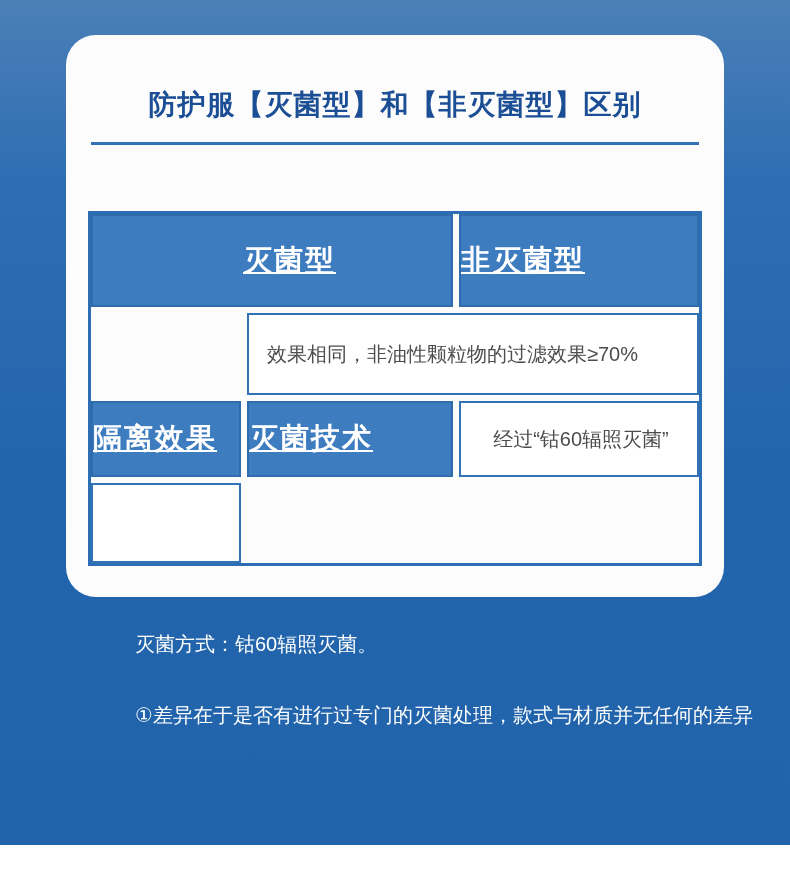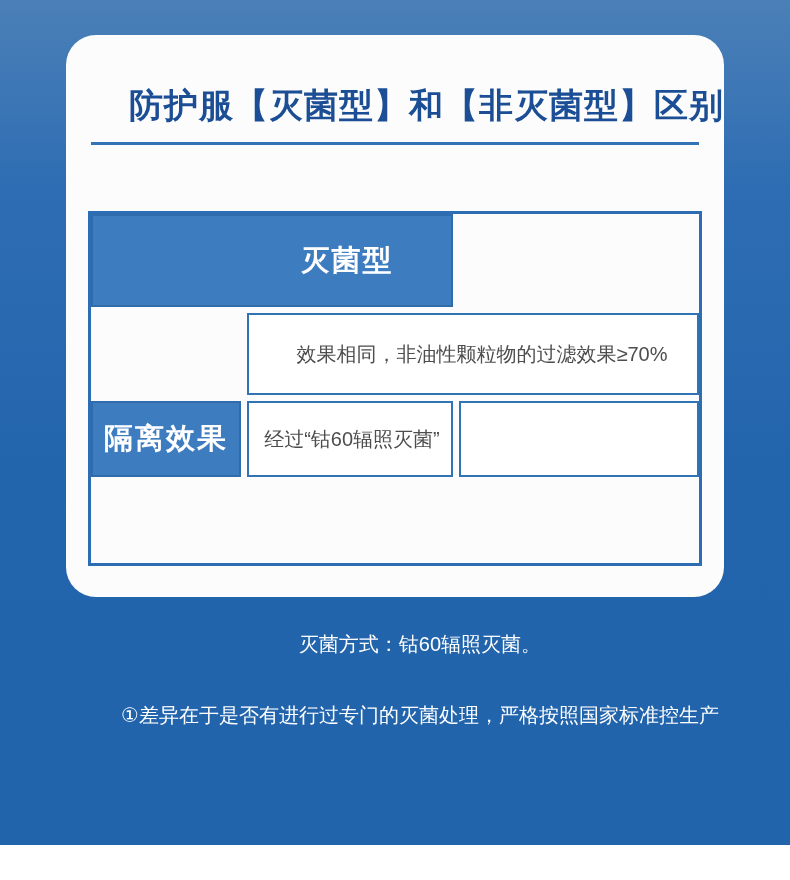--- a/index.html
+++ b/index.html
@@ -19,22 +19,22 @@
 
   .card {
     position: absolute; top: 35px; left: 66px;
     width: 658px; height: 562px;
     background: #fcfcfc;
     border-radius: 30px;
   }
 
   .title {
     margin-top: 52px;
-    text-align: right;
-    font-size: 34px;
+    text-align: center;
+    font-size: 28px;
     font-weight: bold;
     color: #1b4e95;
     line-height: 36px;
     letter-spacing: 1px;
     white-space: nowrap;
   }
   .title-underline {
     width: 608px; height: 3px;
     margin: 19px auto 0 auto;
     background: #3574b4;
@@ -51,92 +51,98 @@
     grid-template-rows: 93px 82px 76px 80px;
     gap: 6px;
   }
   .cell-blue {
     background: #3e7cc0;
     border: 2px solid #2e6cab;
     color: #ffffff;
     font-weight: bold;
     display: flex;
     align-items: center;
-    justify-content: center;
+    justify-content: flex-start;
     font-size: 29px;
     letter-spacing: 2px;
     white-space: nowrap;
+    text-decoration: underline;
   }
   .hdr-merged {
     grid-column: 1 / 3;
     padding-left: 150px;
   }
   .cell-white {
     background: #ffffff;
     border: 2px solid #3173b4;
     color: #4d4d4d;
     font-size: 20px;
     line-height: 34px;
     display: flex;
     flex-direction: column;
     justify-content: center;
     padding-left: 18px;
   }
-  .span2 { grid-column: 2 / 4; text-align: center; }
+  .span2 { grid-column: 2 / 4; }
   .cell-center {
     padding-left: 4px;
     align-items: center;
     white-space: nowrap;
   }
 
   .notes {
     position: absolute;
     top: 630px;
-    left: 121px;
+    left: 135px;
     color: #ffffff;
     font-size: 20px;
-    text-align: center;
   }
   .note-method { line-height: 28px; }
   .note-block { margin-top: 39px; }
   .note-block div { line-height: 37px; }
 </style>
 </head>
 <body>
 
 <div class="page">
   <div class="bg">
 
     <div class="card">
       <div class="title">防护服【灭菌型】和【非灭菌型】区别</div>
       <div class="title-underline"></div>
 
       <div class="cmp-table">
 
         <div class="cell-blue hdr-merged">
           <span>灭菌型</span>
         </div>
+        <div class="cell-blue">
+          <span>非灭菌型</span>
+        </div>
 
         <div class="cell-white span2">
           <div>效果相同，非油性颗粒物的过滤效果≥70%</div>
         </div>
 
         <div class="cell-blue">
           <span>隔离效果</span>
         </div>
 
+        <div class="cell-blue">
+          <span>灭菌技术</span>
+        </div>
         <div class="cell-white cell-center">
           <div>经过“钴60辐照灭菌”</div>
         </div>
         <div class="cell-white"></div>
       </div>
     </div>
 
     <div class="notes">
       <div class="note-method">灭菌方式：钴60辐照灭菌。</div>
       <div class="note-block">
-        <div>①差异在于是否有进行过专门的灭菌处理，严格按照国家标准控生产</div>
+        <div>①差异在于是否有进行过专门的灭菌处理，款式与材质并无任何的差异</div>
       </div>
     </div>
 
   </div>
   <div></div>
 </div>
 
 </body></html>

